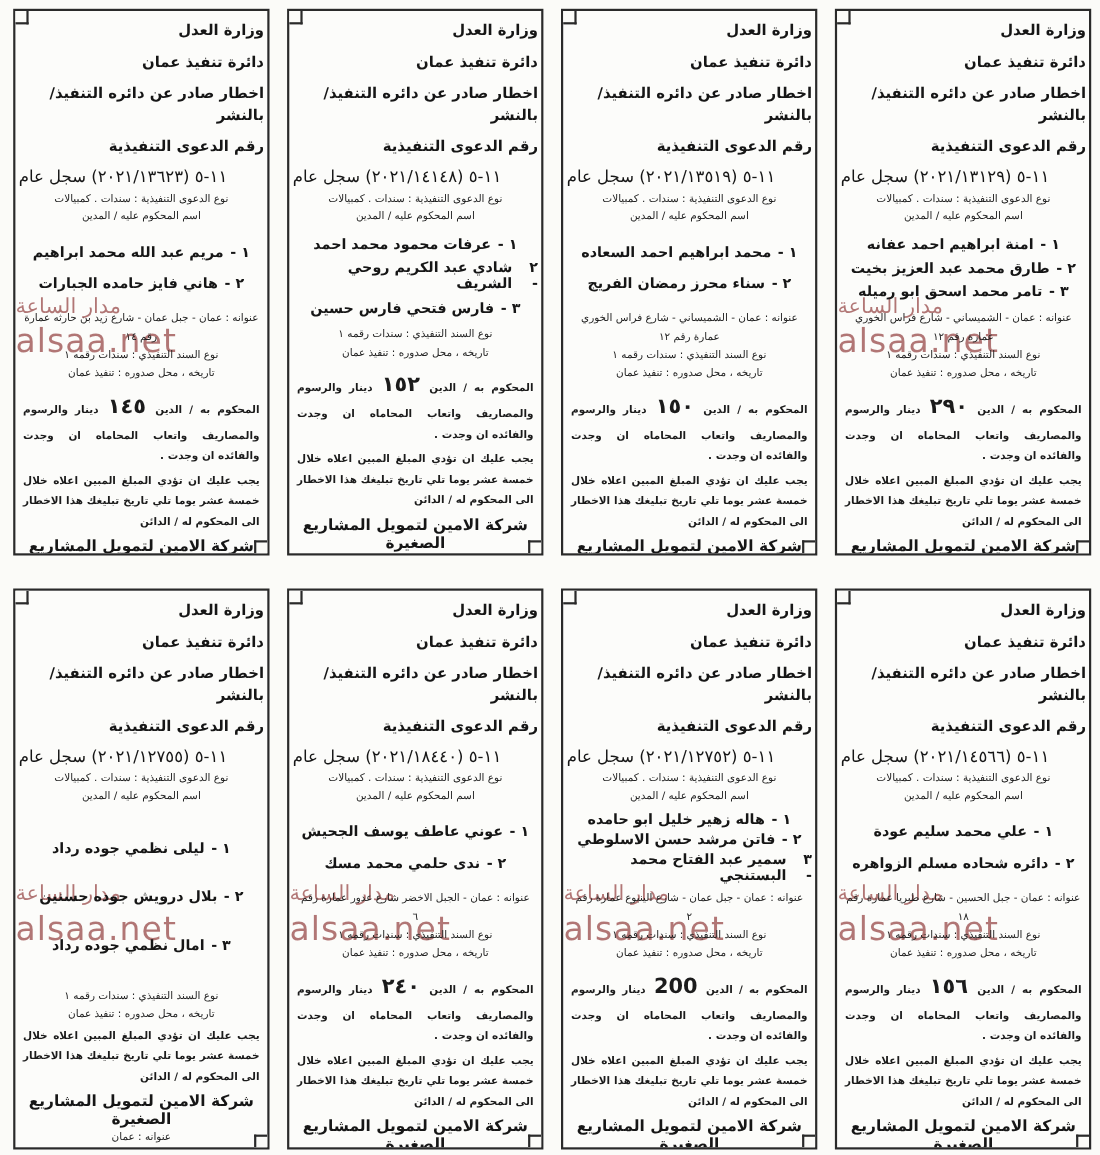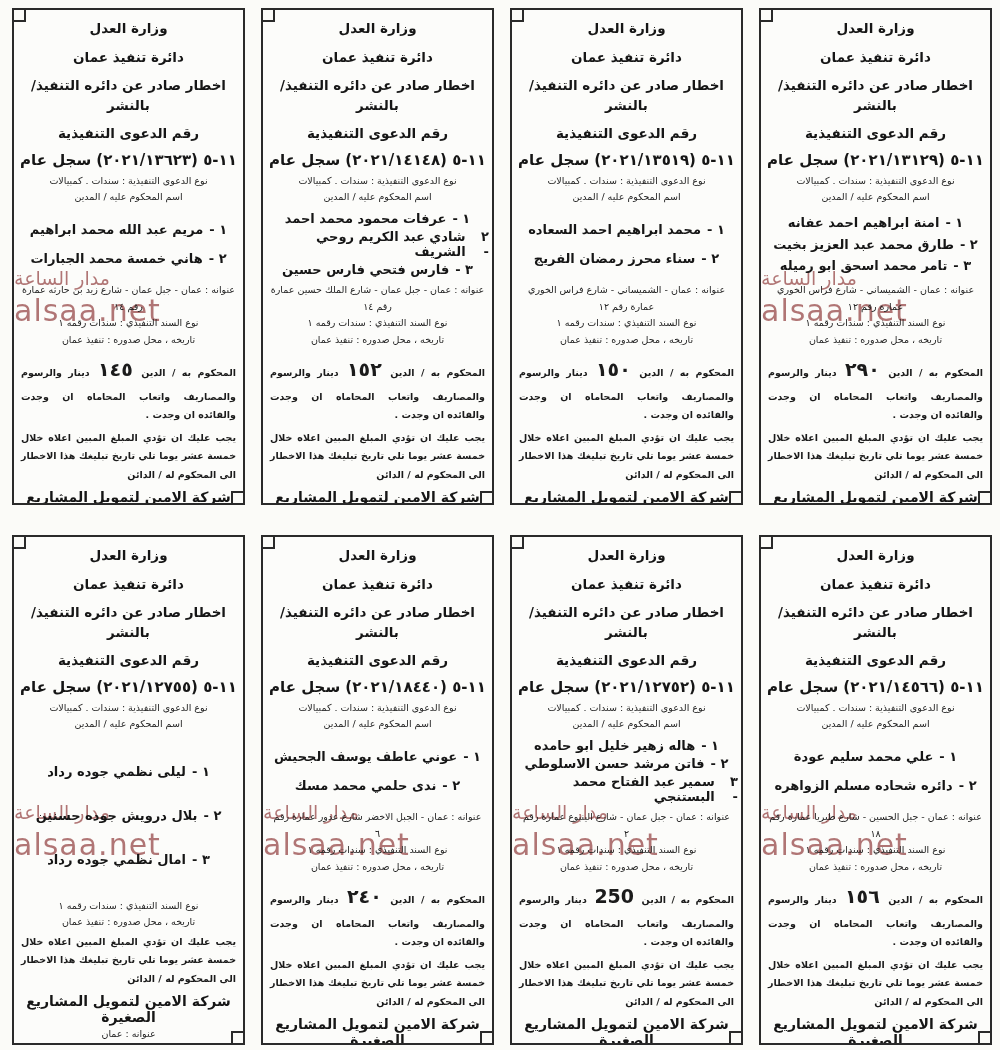--- a/index.html
+++ b/index.html
@@ -17,22 +17,22 @@
     display:flex;flex-direction:column;
     border:2px solid #2a2a2a;
     background:#fcfcfa;
     padding:4px 3px 0 3px;
     box-sizing:border-box;
     overflow:hidden;
   }
   .step{position:absolute;width:12px;height:12px;background:#fbfbf8;}
   .step-tl{top:-2px;left:-2px;border-right:2px solid #2a2a2a;border-bottom:2px solid #2a2a2a;}
   .step-br{bottom:-2px;right:-2px;border-left:2px solid #2a2a2a;border-top:2px solid #2a2a2a;}
-  .l-big{font-weight:700;text-align:center;font-size:13.5px;line-height:1.45;margin:5px 0 4px;}
-  .case-line{font-weight:700;text-align:center;font-size:15px;margin:3px 0 4px;letter-spacing:.5px;}
+  .l-big{font-weight:700;font-size:13.5px;line-height:1.45;margin:5px 0 4px;}
+  .case-line{font-weight:400;text-align:left;font-size:15px;margin:3px 0 4px;letter-spacing:.5px;}
   .l-small{font-weight:400;font-size:9.5px;text-align:center;padding:0 4px;line-height:1.75;color:#222;}
   .debtor-list{flex-grow:1;display:flex;flex-direction:column;justify-content:space-evenly;min-height:72px;margin:2px 0;}
   .debtor-row{display:flex;justify-content:center;gap:6px;font-weight:700;font-size:13px;}
   .para{font-weight:700;font-size:9.5px;line-height:1.95;text-align:justify;padding:0 4px;margin:2px 0;color:#1b1b1b;}
   .amt{font-size:19px;font-weight:700;padding:0 2px;}
   .creditor{font-weight:700;text-align:center;font-size:14px;margin:3px 0 1px;}
   .watermark{
     position:absolute;left:0;right:0;top:52%;
     text-align:left;pointer-events:none;
     color:#7f1d1d;opacity:.6;font-weight:400;
@@ -136,21 +136,20 @@
   <div class="debtor-row">
     <span>٢ -</span>
     <span>شادي عبد الكريم روحي الشريف</span>
   </div>
 
   <div class="debtor-row">
     <span>٣ -</span>
     <span>فارس فتحي فارس حسين</span>
   </div>
 </div>
-    <div class="l-small">عنوانه : عمان - جبل عمان - شارع الملك حسين عمارة رقم ١٤</div>
     <div class="l-small">نوع السند التنفيذي : سندات رقمه ١</div>
     <div class="l-small">تاريخه ، محل صدوره : تنفيذ عمان</div>
     <div class="para"><span>المحكوم به / الدين</span> <span class="amt">١٥٢</span> <span>دينار والرسوم والمصاريف واتعاب المحاماه ان وجدت والفائده ان وجدت .</span></div>
     <div class="para">يجب عليك ان تؤدي المبلغ المبين اعلاه خلال خمسة عشر يوما تلي تاريخ تبليغك هذا الاخطار الى المحكوم له / الدائن</div>
     <div class="creditor">شركة الامين لتمويل المشاريع الصغيرة</div>
 
   </div>
 
   <div class="notice">
     <i class="step step-tl"></i>
@@ -167,21 +166,21 @@
     <div class="l-small">نوع الدعوى التنفيذية : سندات . كمبيالات</div>
     <div class="l-small">اسم المحكوم عليه / المدين</div>
     <div class="debtor-list">
   <div class="debtor-row">
     <span>١ -</span>
     <span>مريم عبد الله محمد ابراهيم</span>
   </div>
 
   <div class="debtor-row">
     <span>٢ -</span>
-    <span>هاني خمسة محمد الجبارات</span>
+    <span>هاني فايز حامده الجبارات</span>
   </div>
 </div>
     <div class="l-small">عنوانه : عمان - جبل عمان - شارع زيد بن حارثه عمارة رقم ١٤</div>
     <div class="l-small">نوع السند التنفيذي : سندات رقمه ١</div>
     <div class="l-small">تاريخه ، محل صدوره : تنفيذ عمان</div>
     <div class="para"><span>المحكوم به / الدين</span> <span class="amt">١٤٥</span> <span>دينار والرسوم والمصاريف واتعاب المحاماه ان وجدت والفائده ان وجدت .</span></div>
     <div class="para">يجب عليك ان تؤدي المبلغ المبين اعلاه خلال خمسة عشر يوما تلي تاريخ تبليغك هذا الاخطار الى المحكوم له / الدائن</div>
     <div class="creditor">شركة الامين لتمويل المشاريع الصغيرة</div>
 
   </div>
@@ -247,21 +246,21 @@
   </div>
 
   <div class="debtor-row">
     <span>٣ -</span>
     <span>سمير عبد الفتاح محمد البستنجي</span>
   </div>
 </div>
     <div class="l-small">عنوانه : عمان - جبل عمان - شارع الينبوع عمارة رقم ٢</div>
     <div class="l-small">نوع السند التنفيذي : سندات رقمه ١</div>
     <div class="l-small">تاريخه ، محل صدوره : تنفيذ عمان</div>
-    <div class="para"><span>المحكوم به / الدين</span> <span class="amt">250</span> <span>دينار والرسوم والمصاريف واتعاب المحاماه ان وجدت والفائده ان وجدت .</span></div>
+    <div class="para"><span>المحكوم به / الدين</span> <span class="amt">200</span> <span>دينار والرسوم والمصاريف واتعاب المحاماه ان وجدت والفائده ان وجدت .</span></div>
     <div class="para">يجب عليك ان تؤدي المبلغ المبين اعلاه خلال خمسة عشر يوما تلي تاريخ تبليغك هذا الاخطار الى المحكوم له / الدائن</div>
     <div class="creditor">شركة الامين لتمويل المشاريع الصغيرة</div>
     <div class="l-small">عنوانه : عمان</div>
 
   </div>
 
   <div class="notice">
     <i class="step step-tl"></i>
     <i class="step step-br"></i>
     <div class="watermark">

